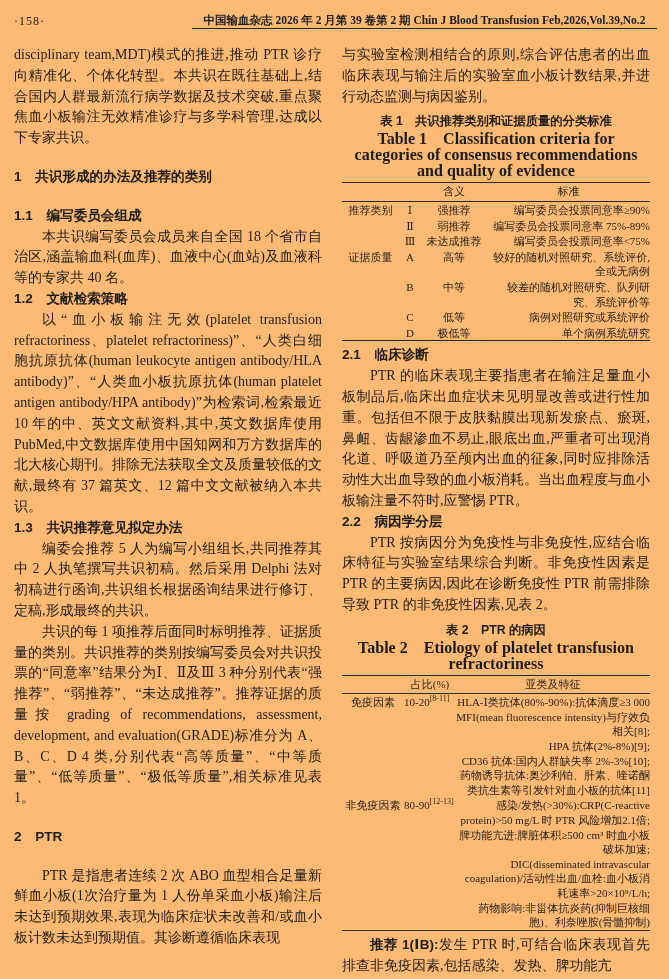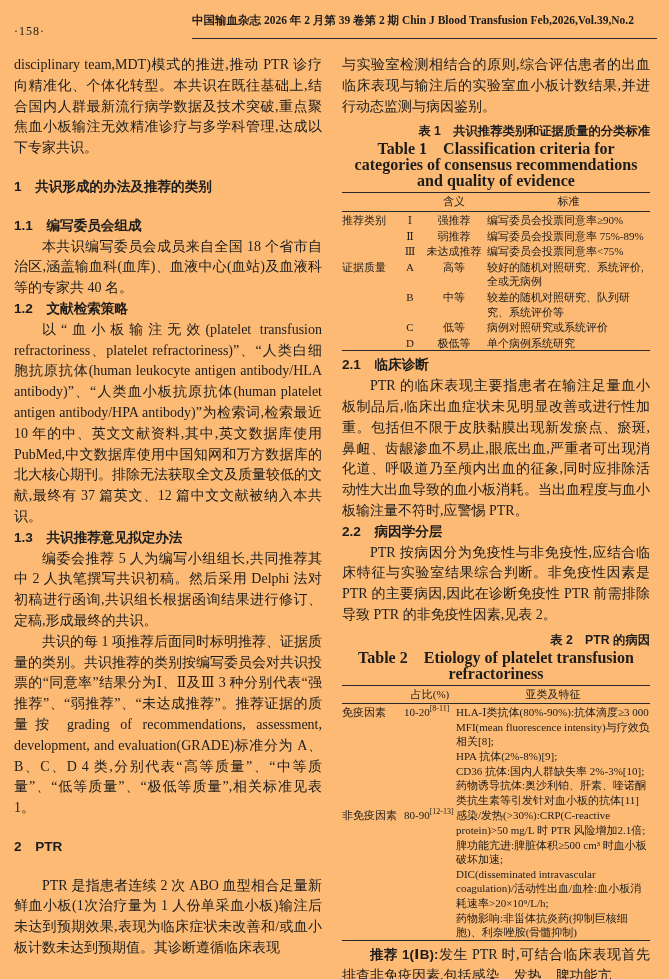--- a/index.html
+++ b/index.html
@@ -14,63 +14,63 @@
     overflow:hidden;
   }
   
   .page-header{
     display:flex;align-items:flex-end;
     font-size:12px;line-height:16px;
     margin-bottom:16px;
   }
   .page-num{width:178px;letter-spacing:1px;}
   .journal-line{
-    flex:1;text-align:left;
+    flex:1;text-align:center;
     font-weight:bold;
-    padding-bottom:10px;
+    padding-bottom:0;
     border-bottom:1.4px solid #2a2a2a;
     white-space:nowrap;
     font-size:11.5px;
   }
   
   .columns{display:flex;gap:20px;}
   .col{width:308px;font-size:14px;line-height:20.8px;text-align:justify;}
   .para{margin:0;text-indent:2em;}
   .no-indent{text-indent:0;}
   .h-sec{font-weight:bold;margin:18px 0;font-family:"Liberation Sans","DejaVu Sans",sans-serif;font-size:13.6px;}
   .h-sub{font-weight:bold;margin:0;font-family:"Liberation Sans","DejaVu Sans",sans-serif;font-size:13.6px;}
   
   .tbl-caption-zh{
     font-family:"Liberation Sans","DejaVu Sans",sans-serif;
     font-weight:bold;font-size:12.3px;line-height:19px;margin-top:5px;
-    text-align:right;
+    text-align:center;
   }
   .tbl-caption-en{
     font-weight:bold;font-size:16px;line-height:16px;
     text-align:center;text-indent:0;
   }
   
   table.tbl{
     width:100%;border-collapse:collapse;
     font-size:11px;line-height:14.6px;
     margin-top:3px;margin-bottom:4px;
     border-top:1.4px solid #2a2a2a;
     border-bottom:1.4px solid #2a2a2a;
     text-align:left;
   }
   table.tbl thead th{
     font-weight:normal;text-align:center;
     border-bottom:0.9px solid #2a2a2a;
     padding:1px 0 2px 0;
   }
   table.tbl td{vertical-align:top;padding:1px 0 0 0;}
-  td.t-group{text-align:left;}
+  td.t-group{text-align:center;}
   td.t-code{text-align:center;}
   td.t-meaning{text-align:center;}
-  td.t-criteria,td.t-features{text-align:left;}
+  td.t-criteria,td.t-features{text-align:right;}
   td.t-features{white-space:pre-line;}
   sup.ref{font-size:8px;line-height:0;}
   .rec-label{font-weight:bold;font-family:"Liberation Sans","DejaVu Sans",sans-serif;font-size:13.4px;}
 </style>
 </head>
 <body>
 
 <div class="page">
 
   <header class="page-header">

